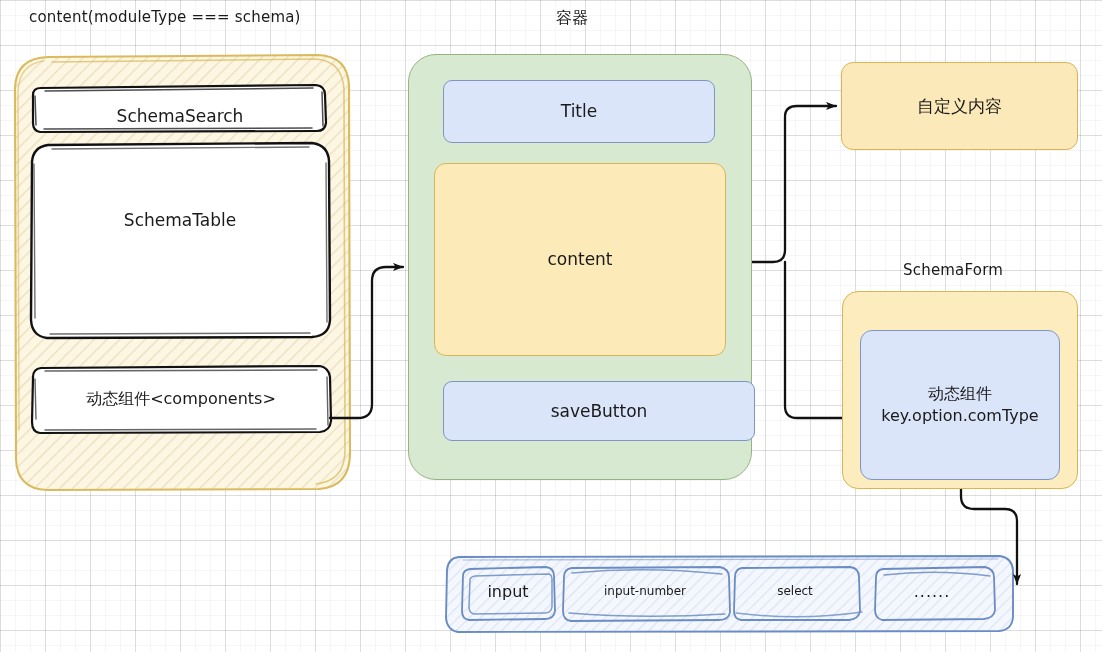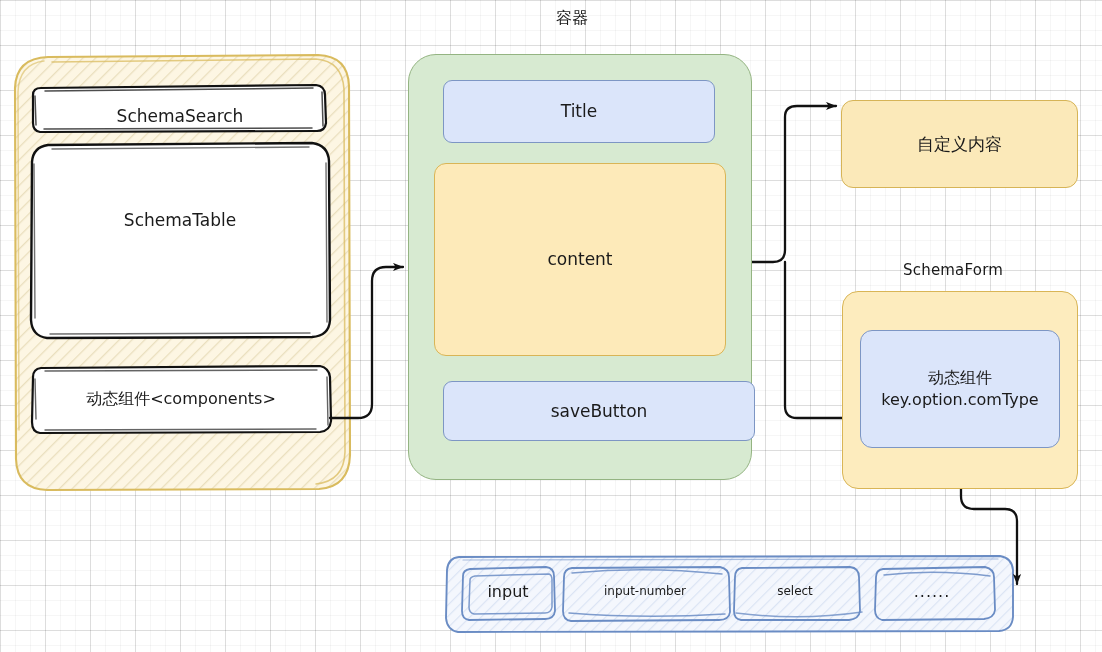--- a/index.html
+++ b/index.html
@@ -74,24 +74,24 @@
     border-radius: 12px;
     font-size: 17px;
     color: #1a1a1a;
   }
   #box-title       { left: 443px; top: 80px;  width: 272px; height: 63px; }
   #box-content     { left: 434px; top: 163px; width: 292px; height: 193px;
                      border-radius: 12px; }
   #box-savebutton  { left: 443px; top: 381px; width: 312px; height: 60px; }
   #box-custom      { left: 841px; top: 62px;  width: 237px; height: 88px;
                      background: #fbe9b9; border-color: #d6b457; border-radius: 12px;
-                     font-size: 17px; margin-top: 38px; }
+                     font-size: 17px; }
   #box-schemaform  { left: 842px; top: 291px; width: 236px; height: 198px;
                      background: #fdecbe; border-color: #d9b556; border-radius: 16px; }
-  #box-dyncom      { left: 860px; top: 330px; width: 200px; height: 118px;
+  #box-dyncom      { left: 860px; top: 330px; width: 200px; height: 150px;
                      border-radius: 12px; font-size: 16px; }
 
   
   .sketch-lbl {
     position: absolute;
     display: flex;
     align-items: center;
     justify-content: center;
     text-align: center;
     color: #1a1a1a;
@@ -203,20 +203,21 @@
     </g>
     <g>
       <path d="M785,262 Q785,275 785,286 L785,406 Q785,418 797,418 L855,418" fill="none" stroke="#111111" stroke-width="2.3" stroke-linecap="round" marker-end="url(#arrowHead)"></path>
     </g>
 
     <g>
       <path d="M961,452 L961,496 Q961,509 974,509 L1005,509 Q1017,509 1017,521 L1017,584" fill="none" stroke="#111111" stroke-width="2.3" stroke-linecap="round" marker-end="url(#arrowHead)"></path>
     </g>
   </svg>
 
+  <div class="lbl caption" id="cap-left">content(moduleType === schema)</div>
   <div class="lbl caption" id="cap-mid">容器</div>
   <div class="lbl caption" id="cap-form">SchemaForm</div>
 
   <div class="sketch-lbl" id="lbl-schemasearch">SchemaSearch</div>
   <div class="sketch-lbl" id="lbl-schematable">SchemaTable</div>
   <div class="sketch-lbl" id="lbl-dyncomponents">动态组件&lt;components&gt;</div>
 
   <div class="box green-container"></div>
   <div class="box blue-box" id="box-title">Title</div>
   <div class="box yellow-box" id="box-content">content</div>

